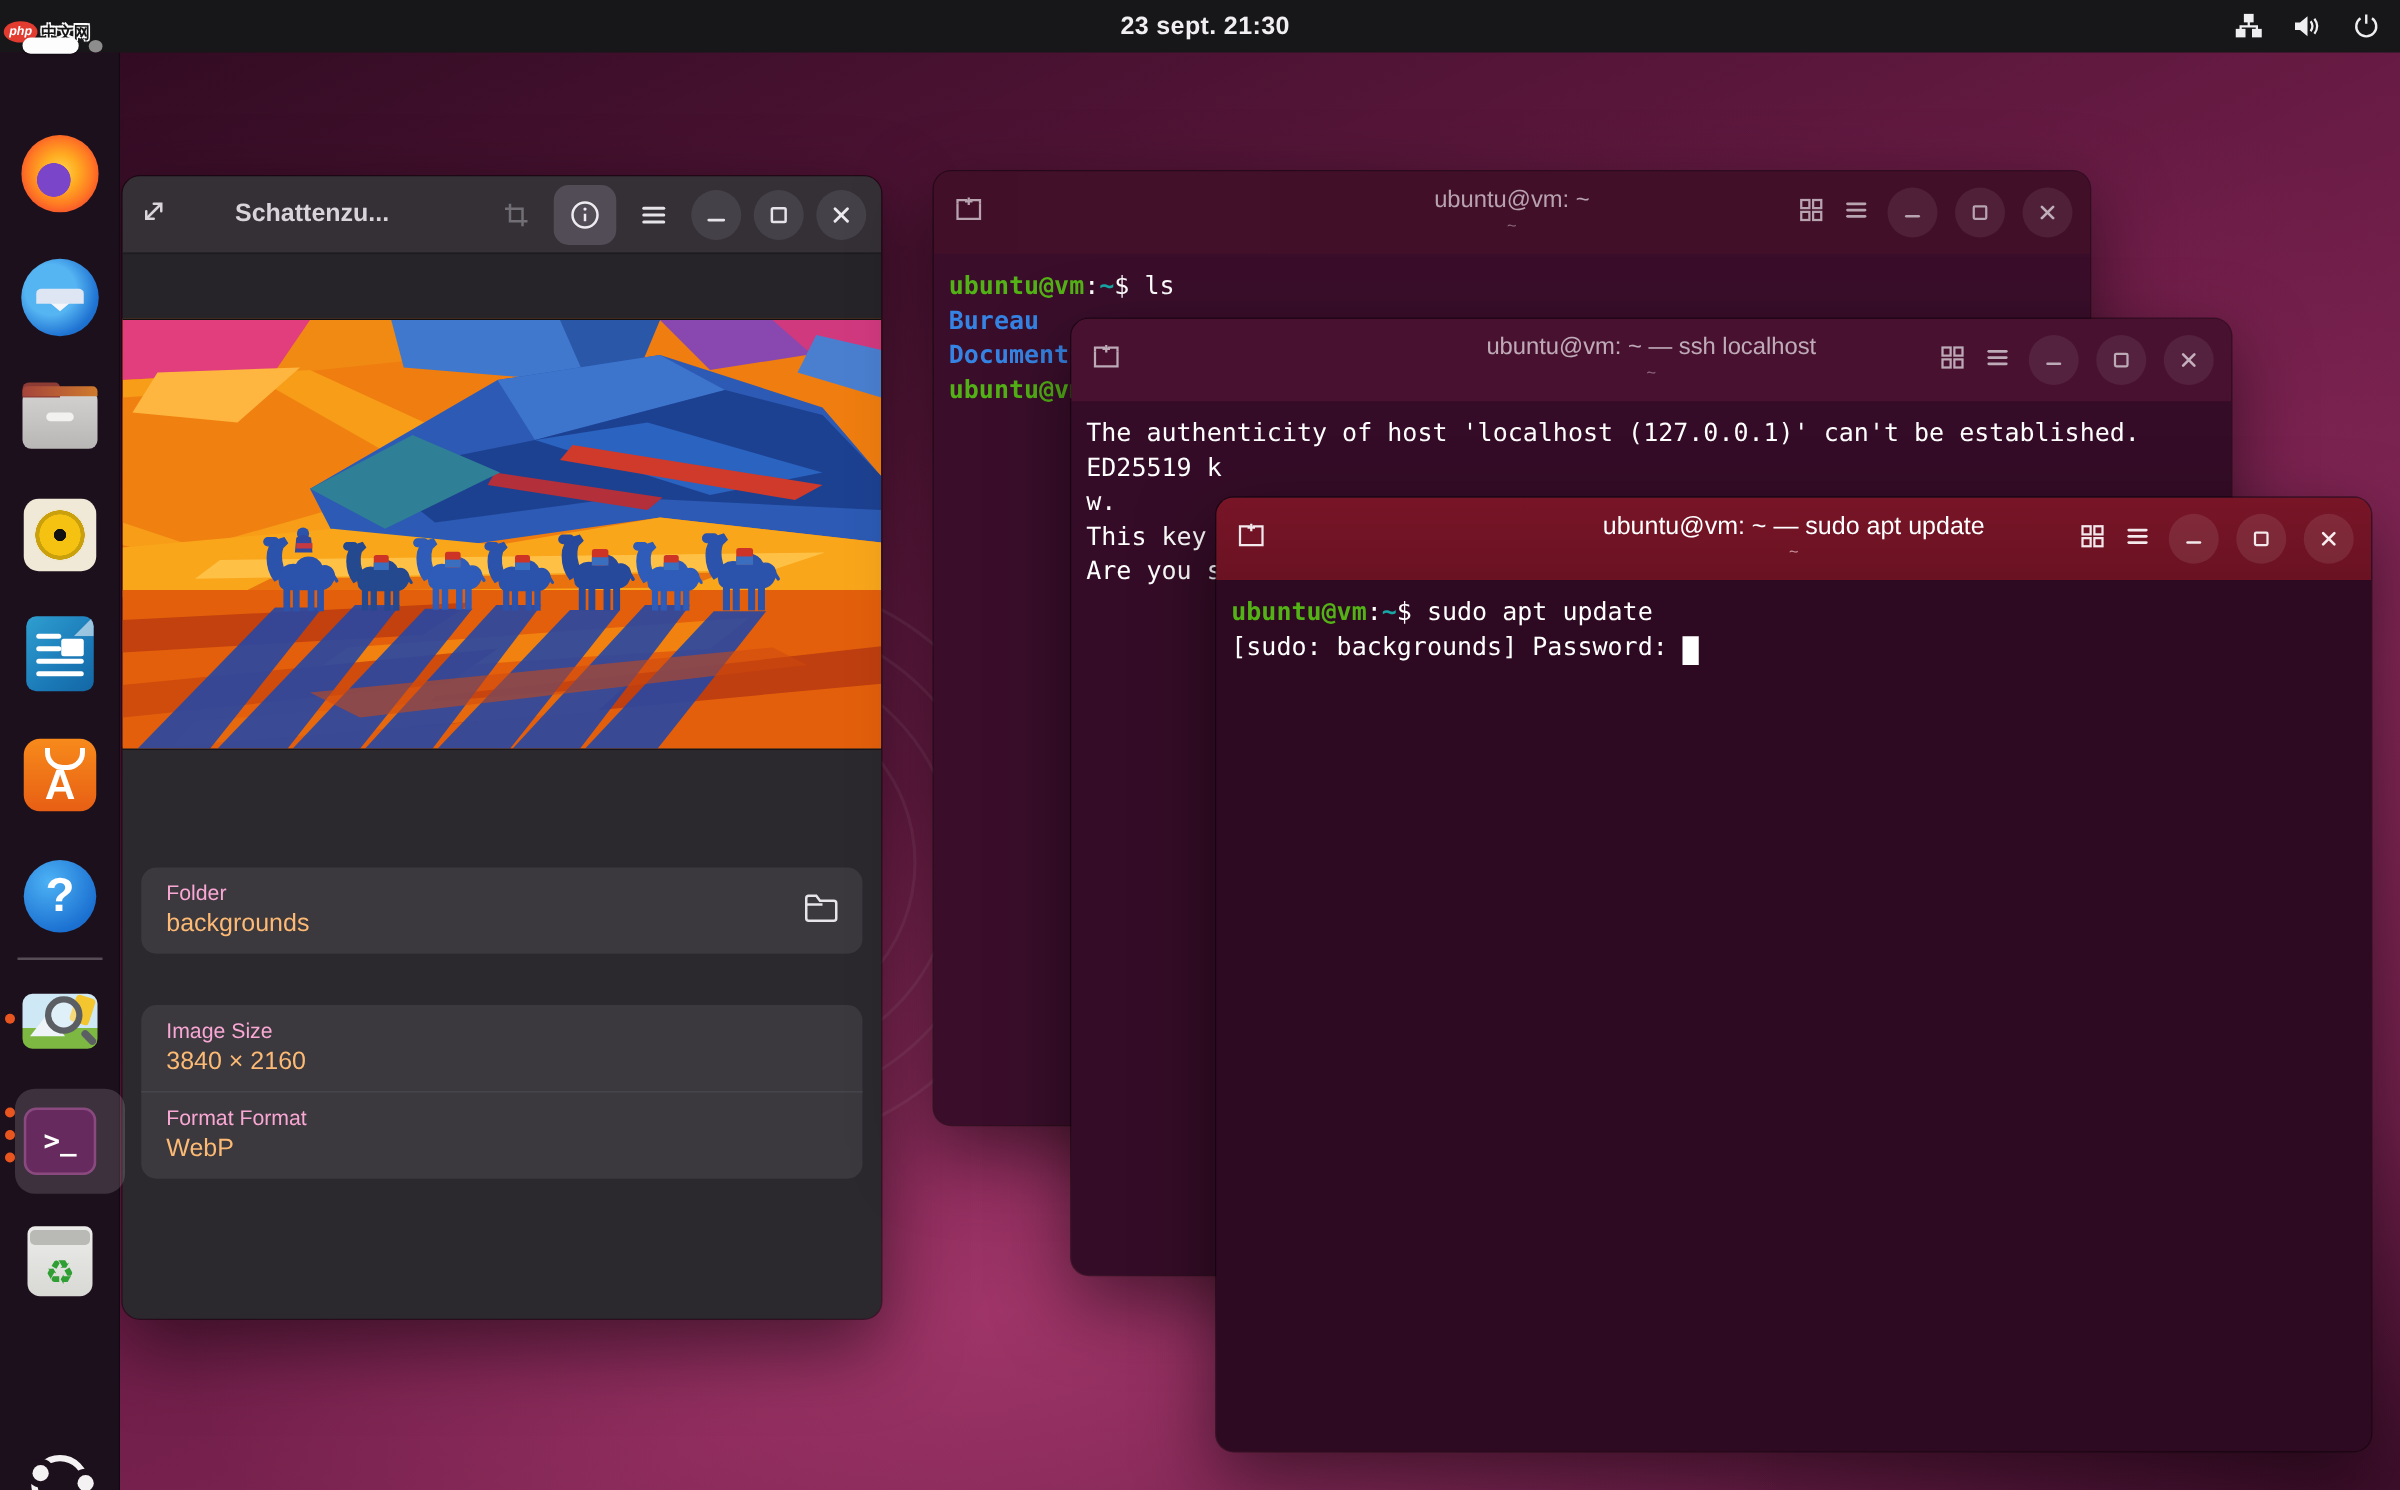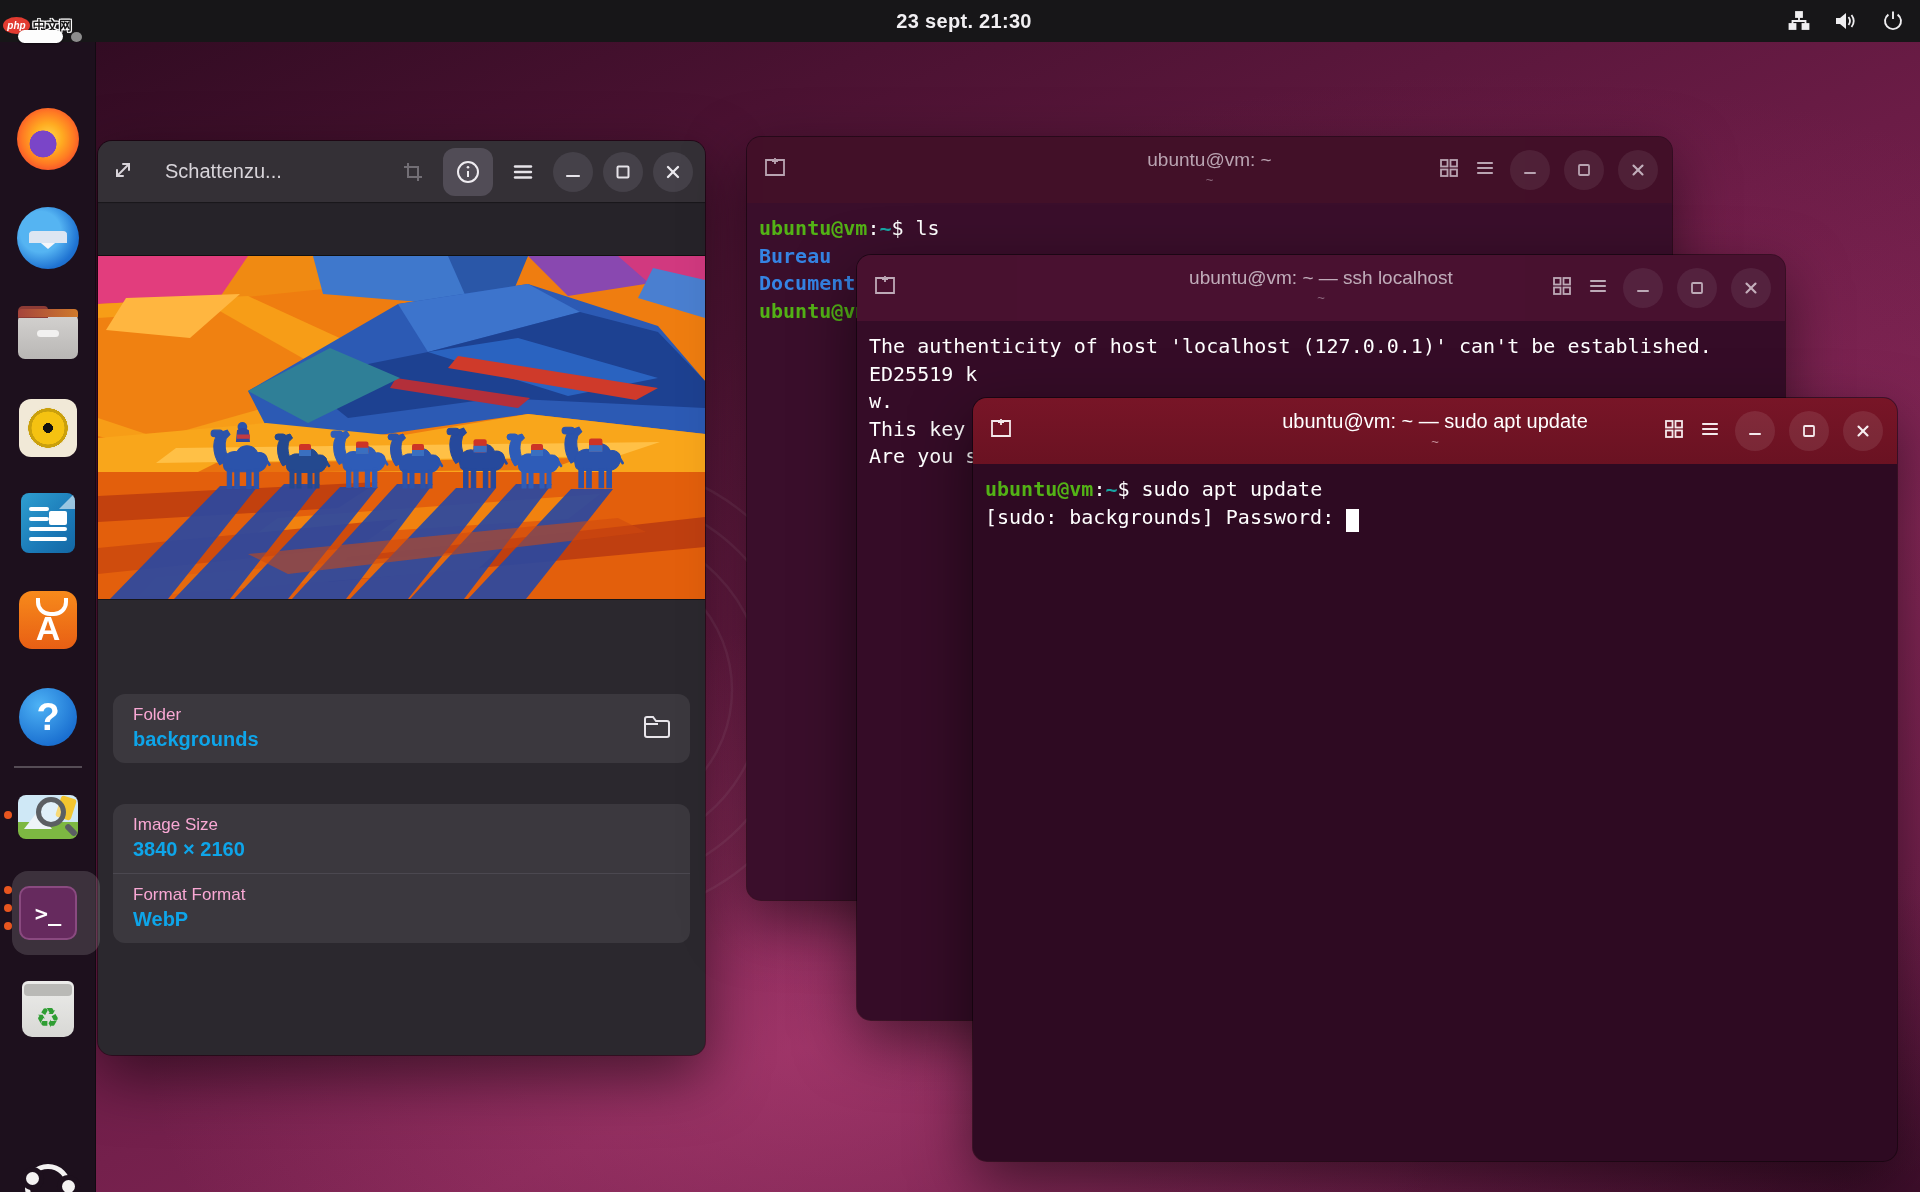--- a/index.html
+++ b/index.html
@@ -100,35 +100,35 @@
   .term-dots i { width:8px; height:8px; border-radius:50%; background:#e8551f; }
   
   .window { position:absolute; border-radius:14px; box-shadow:0 22px 60px rgba(0,0,0,.5), 0 0 0 1px rgba(0,0,0,.45);
             overflow:hidden; }
   .circle-btn { width:40px; height:40px; border-radius:50%; display:flex; align-items:center;
                 justify-content:center; }
   
   .viewer { left:98px; top:141px; width:607px; height:914px; background:#242127; z-index:5; }
   .viewer-header { height:62px; background:#343036; display:flex; align-items:center; padding:0 12px;
                    border-bottom:1px solid #19171b; }
-  .viewer-title { font-size:20px; font-weight:400; color:#d8d4da; margin-left:29px; white-space:nowrap; }
+  .viewer-title { font-size:20px; font-weight:700; color:#d8d4da; margin-left:52px; white-space:nowrap; }
   .vh-right { margin-left:auto; display:flex; align-items:center; gap:10px; }
   .info-pill { width:50px; height:48px; border-radius:12px; background:#514c56; display:flex;
                align-items:center; justify-content:center; }
   .vh-circle { background:#454149; }
   .viewer-letterbox { position:absolute; left:0; top:63px; right:0; height:51px; background:#262329; }
   .viewer-img { position:absolute; left:0; top:114px; width:607px; height:343px; background:#e4650c;
                 border-top:1px solid #111; border-bottom:1px solid #111; }
   .viewer-props { position:absolute; left:0; top:458px; right:0; bottom:0; background:#2b282e;
                   border-top:1px solid #171519; }
   .prop-card { position:absolute; left:15px; width:577px; background:#3b383e; border-radius:12px; }
   .prop-row { padding:11px 20px 12px 20px; position:relative; }
   .prop-row + .prop-row { border-top:1px solid #4b4850; }
   .prop-label { font-size:17px; color:#f9a8d4; margin-bottom:3px; }
-  .prop-value { font-size:20px; color:#0ea5e9;font-weight:bold; }
+  .prop-value { font-size:20px; color:#fdba74; }
   .folder-icon-wrap { position:absolute; right:18px; top:50%; transform:translateY(-50%); }
   
   .term { font-family:"DejaVu Sans Mono",monospace; }
   .term-header { height:66px; display:flex; align-items:center; padding:0 14px; position:relative; }
   .term-titles { position:absolute; left:50%; top:50%; transform:translate(-50%,-54%); text-align:center; }
   .term-title { font-size:19px; font-weight:400; white-space:nowrap;
                 font-family:"Liberation Sans","DejaVu Sans",sans-serif; }
   .term-sub { font-size:13px; margin-top:1px; font-family:"Liberation Sans",sans-serif; }
   .term-actions { margin-left:auto; display:flex; align-items:center; gap:14px; }
   .term-body { position:absolute; left:0; right:0; bottom:0; overflow:hidden; padding:12px 0 0 12px; }

